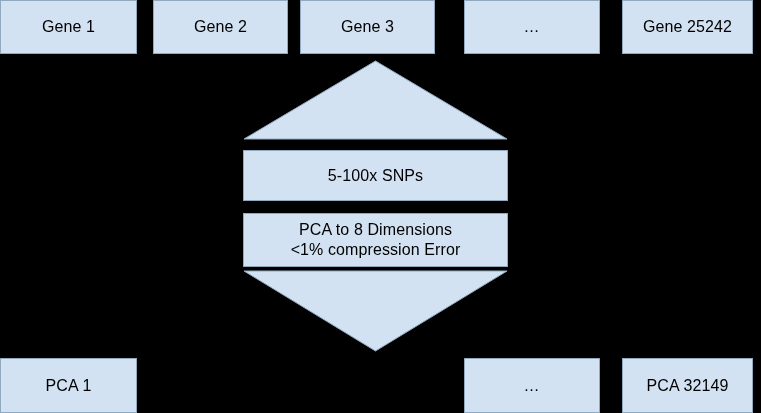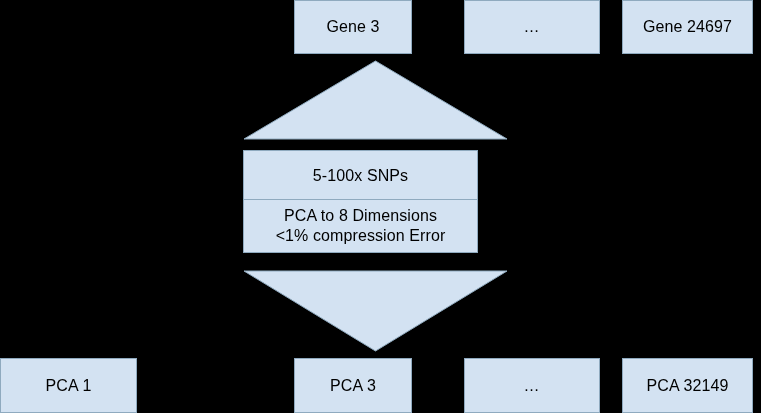--- a/index.html
+++ b/index.html
@@ -32,30 +32,30 @@
     line-height: 1.22;
     letter-spacing: 0.1px;
     white-space: pre-line;
     user-select: none;
   }
   .row-top   { top: 0px;   height: 54px; }
   .row-bot   { top: 358px; height: 55px; }
 
   .col-1 { left: 0px;   width: 137px; }
   .col-2 { left: 153px; width: 135px; }
-  .col-3 { left: 294px; width: 118px; }
+  .col-3 { left: 300px; width: 135px; }
   .col-4 { left: 464px; width: 136px; }
   .col-5 { left: 622px; width: 131px; }
 
   .mid-box {
     left: 243px;
-    width: 235px;
+    width: 265px;
   }
   .mid-snps { top: 150px;  height: 51px; }
-  .mid-pca  { top: 199px;  height: 54px; }
+  .mid-pca  { top: 213px;  height: 54px; }
 
   .funnel {
     position: absolute;
     left: 243px;
     width: 265px;
     display: block;
     overflow: visible;
   }
   .funnel-up   { top: 60px;  height: 80px; }
   .funnel-down { top: 270px; height: 82px; }
@@ -63,43 +63,44 @@
   .ellipsis {
     font-size: 16px;
     letter-spacing: 1px;
   }
 </style>
 </head>
 <body>
 
 <div id="diagram">
 
+  <div class="node row-top col-1">Gene 1</div>
 
+  <div class="node row-top col-2">Gene 2</div>
 
   <div class="node row-top col-3">Gene 3</div>
 
   <div class="node row-top col-4 ellipsis">…</div>
 
-  <div class="node row-top col-5">Gene 24697</div>
+  <div class="node row-top col-5">Gene 25242</div>
 
   <svg class="funnel funnel-up" viewBox="0 0 265 80" preserveAspectRatio="none">
     <polygon points="132.5,1 264,79 1,79" fill="#d3e2f2" stroke="#8faabf" stroke-width="1"></polygon>
   </svg>
 
   <div class="node mid-box mid-snps">5-100x SNPs</div>
 
   <div class="node mid-box mid-pca">PCA to 8 Dimensions
 &lt;1% compression Error</div>
 
   <svg class="funnel funnel-down" viewBox="0 0 265 82" preserveAspectRatio="none">
     <polygon points="1,1 264,1 132.5,81" fill="#d3e2f2" stroke="#8faabf" stroke-width="1"></polygon>
   </svg>
 
   <div class="node row-bot col-1">PCA 1</div>
 
 
-  <div class="node row-bot col-3">PCA 3</div>
 
   <div class="node row-bot col-4 ellipsis">…</div>
 
   <div class="node row-bot col-5">PCA 32149</div>
 
 </div>
 
 </body></html>

